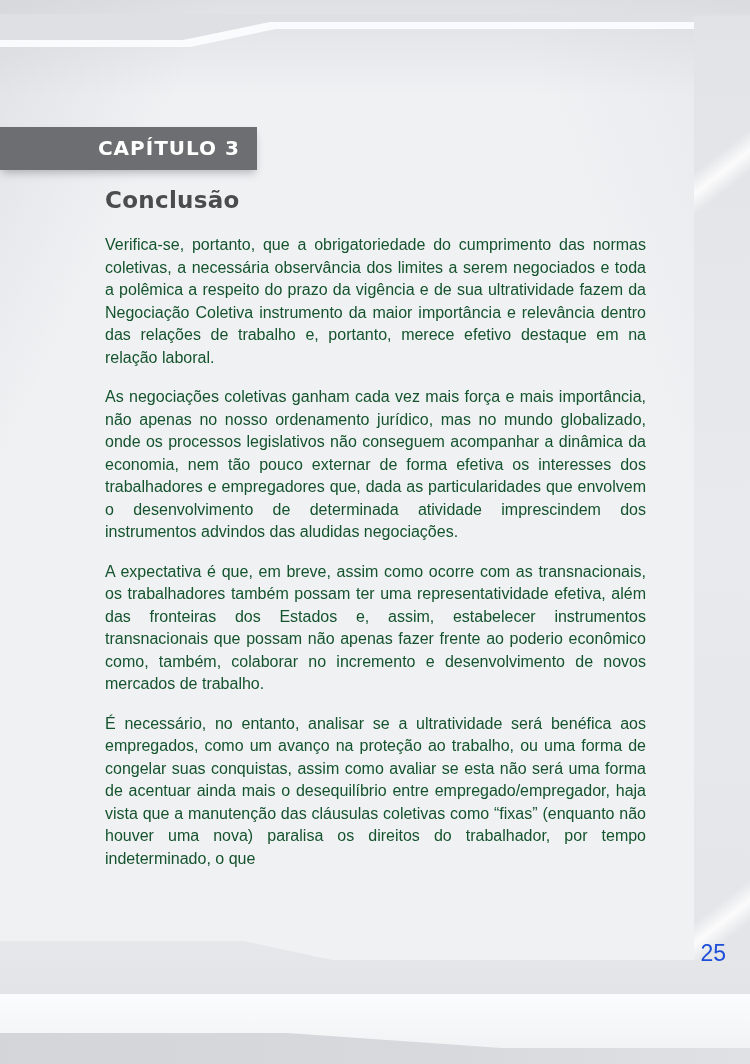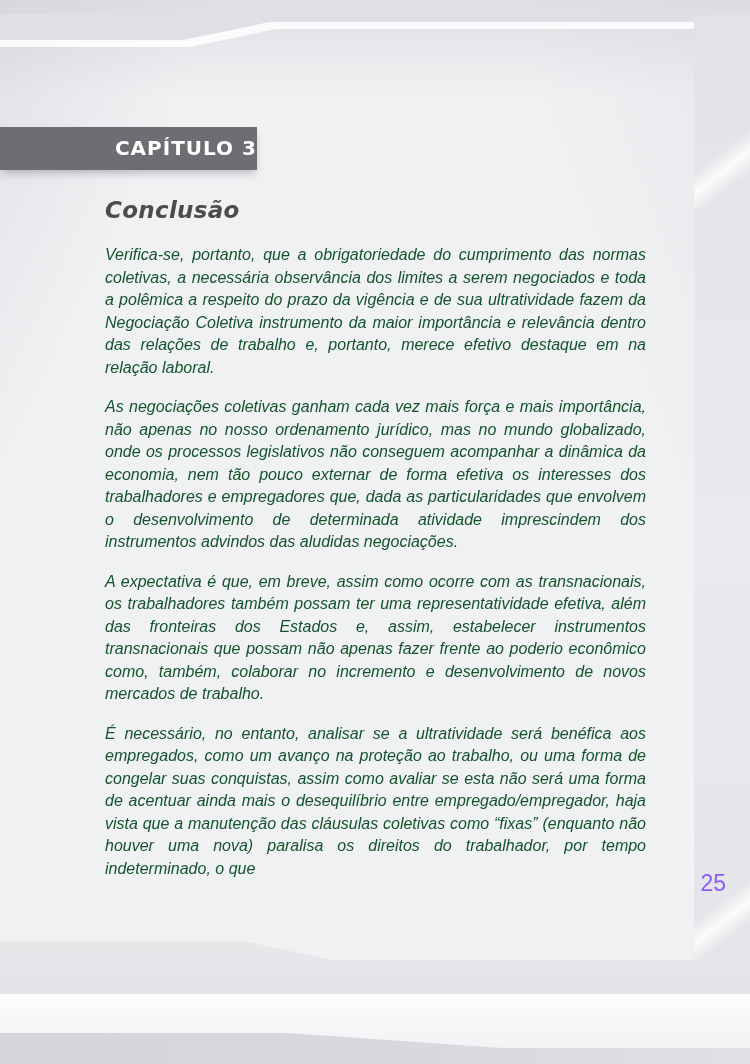--- a/index.html
+++ b/index.html
@@ -57,40 +57,40 @@
   
   .chapter-box{
     position:absolute;top:127px;left:0;
     width:257px;height:43px;
     background:#6d6e71;
     box-shadow:0 5px 8px -2px rgba(90,90,95,0.38);
     color:#ffffff;
     font-family:"DejaVu Sans", sans-serif;
     font-weight:bold;font-size:20px;letter-spacing:1px;
     line-height:43px;text-align:right;
-    box-sizing:border-box;
+    padding-right:17px;box-sizing:border-box;
   }
   .content{
-    position:absolute;left:105px;top:197px;width:541px;font-style:italic;
+    position:absolute;left:105px;top:187px;width:541px;
   }
   .heading{
     margin:0 0 21px 0;
     font-family:"DejaVu Sans", sans-serif;
     font-weight:bold;font-size:23px;
     color:#4b4c4e;letter-spacing:0.3px;
   }
   .body-par{
     margin:0 0 17px 0;
     font-size:16px;line-height:22.5px;
     color:#14532d;
     text-align:justify;
   }
   .page-number{
-    position:absolute;top:870px;right:24px;
-    font-size:23px;color:#8b5cf6;
+    position:absolute;top:940px;right:24px;
+    font-size:23px;color:#1d4ed8;
   }
 </style>
 </head>
 <body>
 
 <div class="page">
 
   <div class="bg-base-grad"></div>
   <div class="bg-top-band"></div>
   <div class="bg-top-band-highlight"></div>

